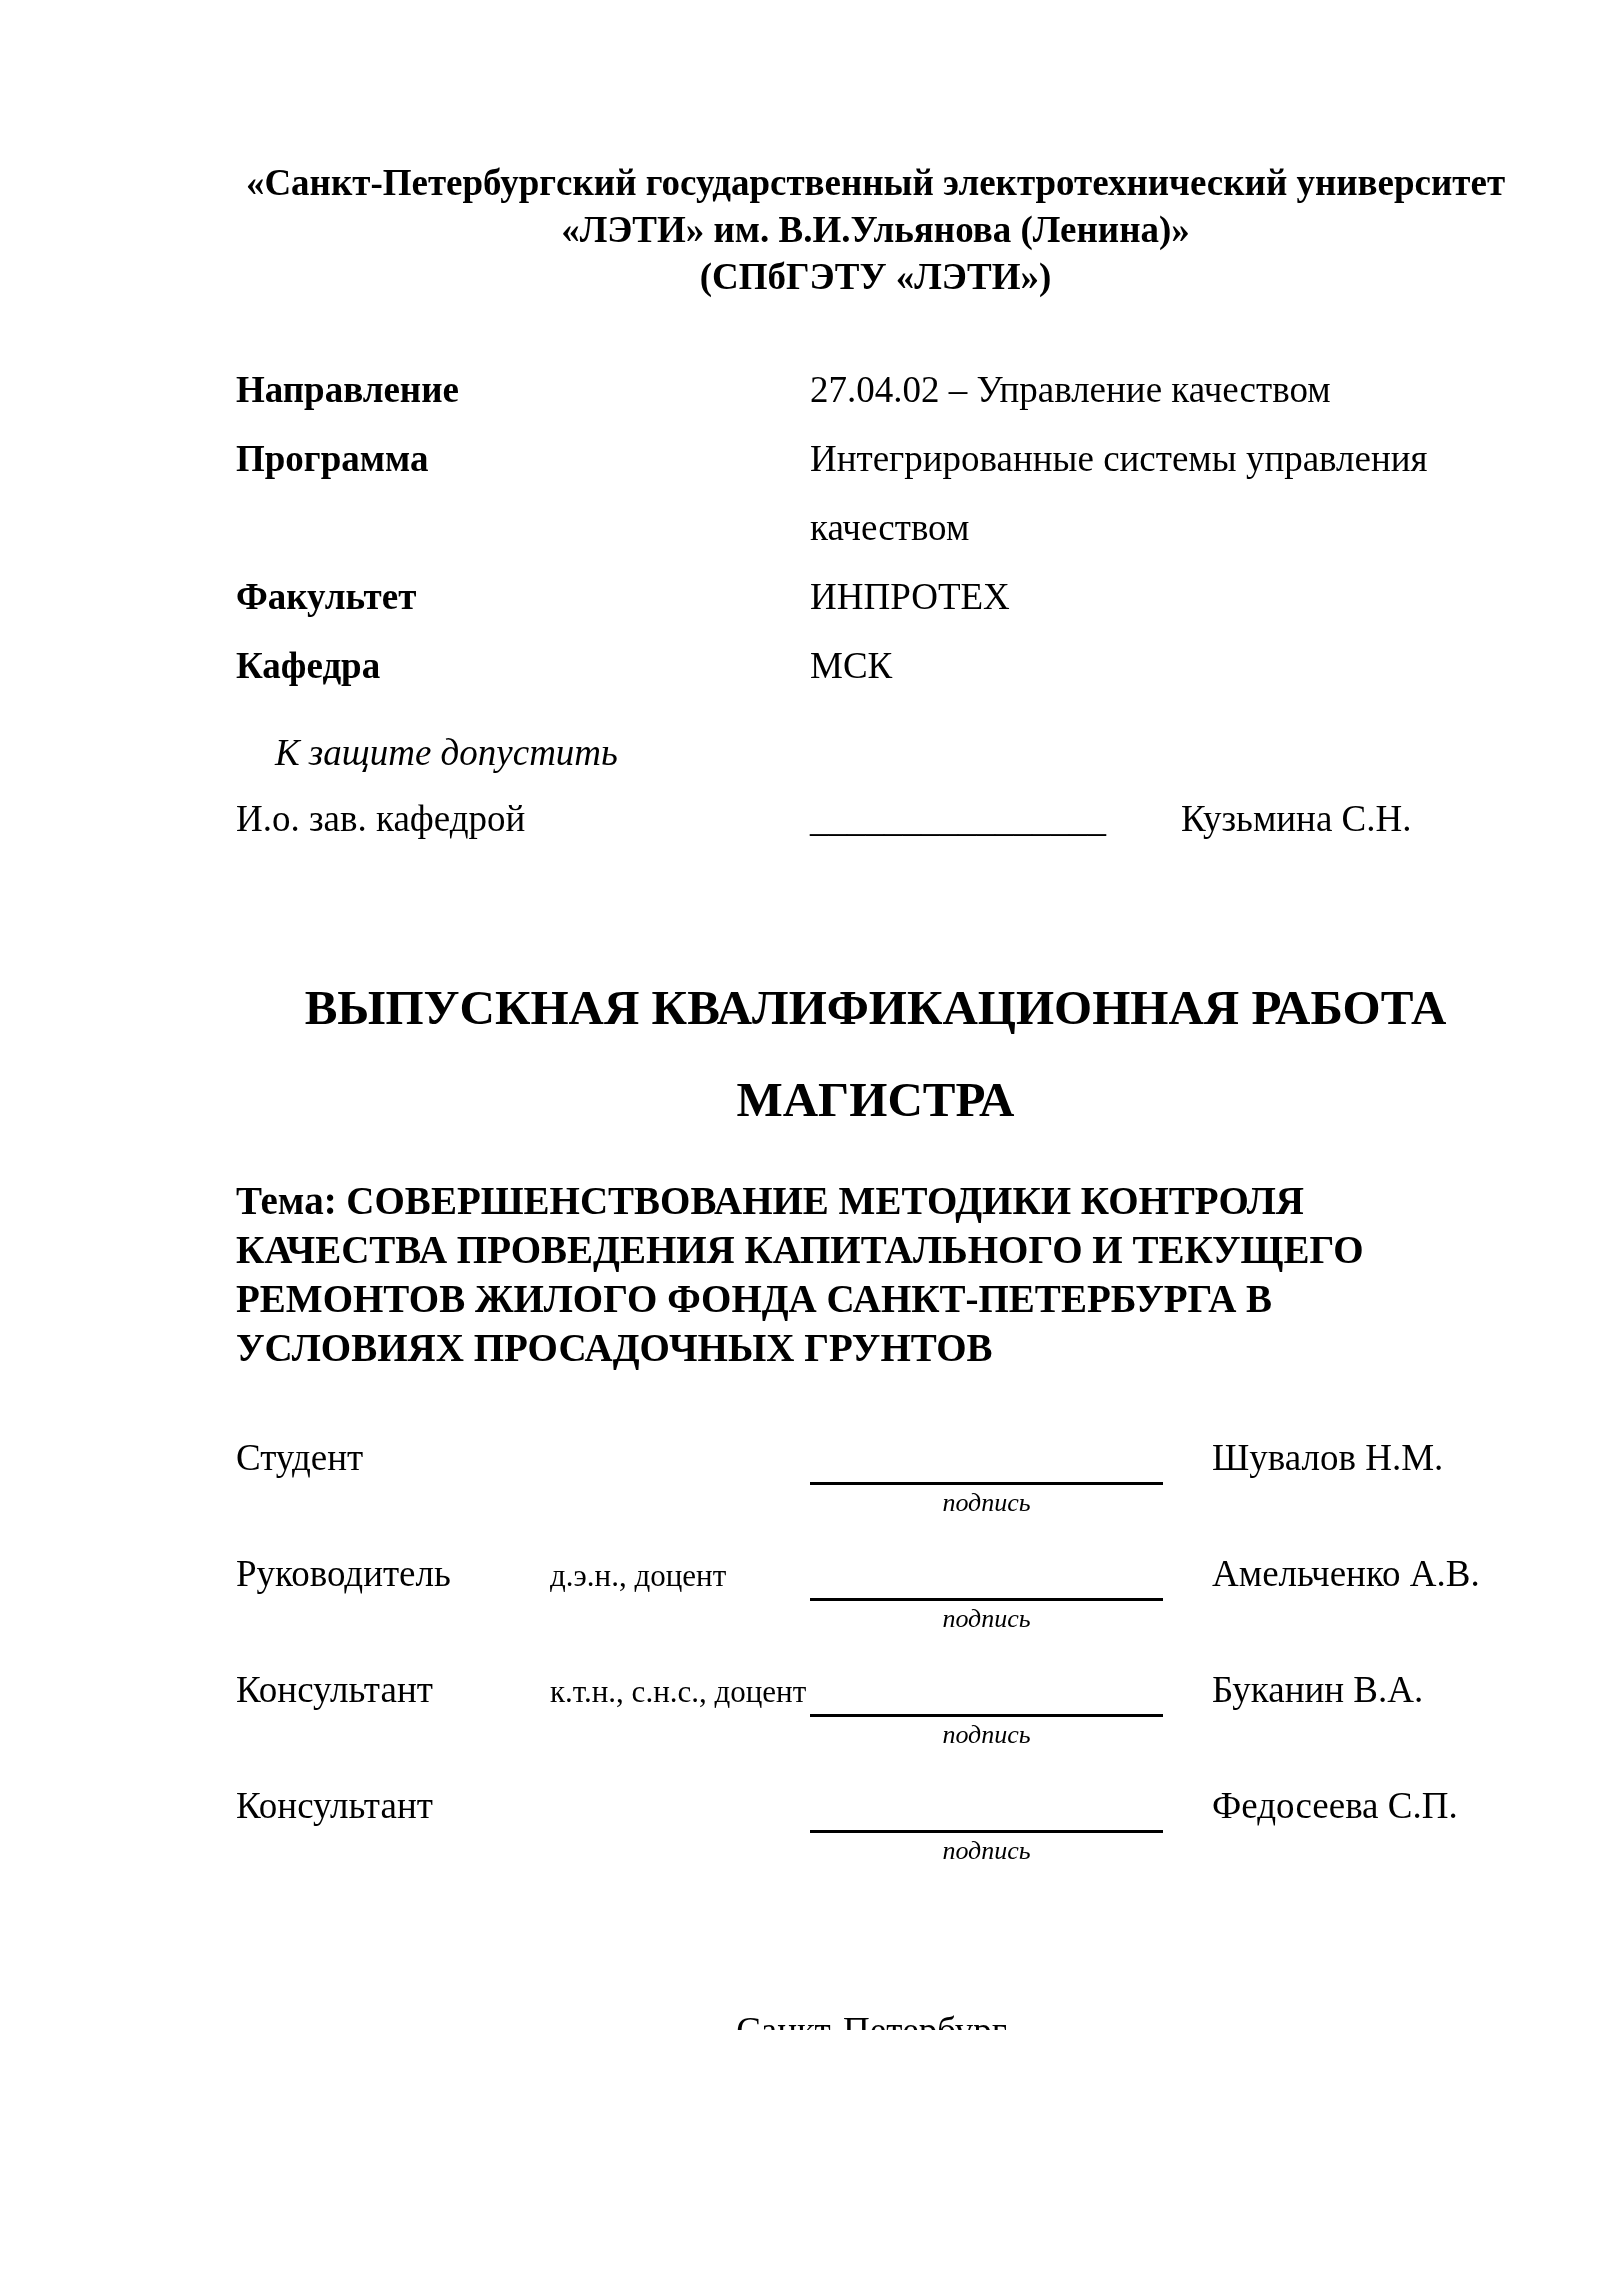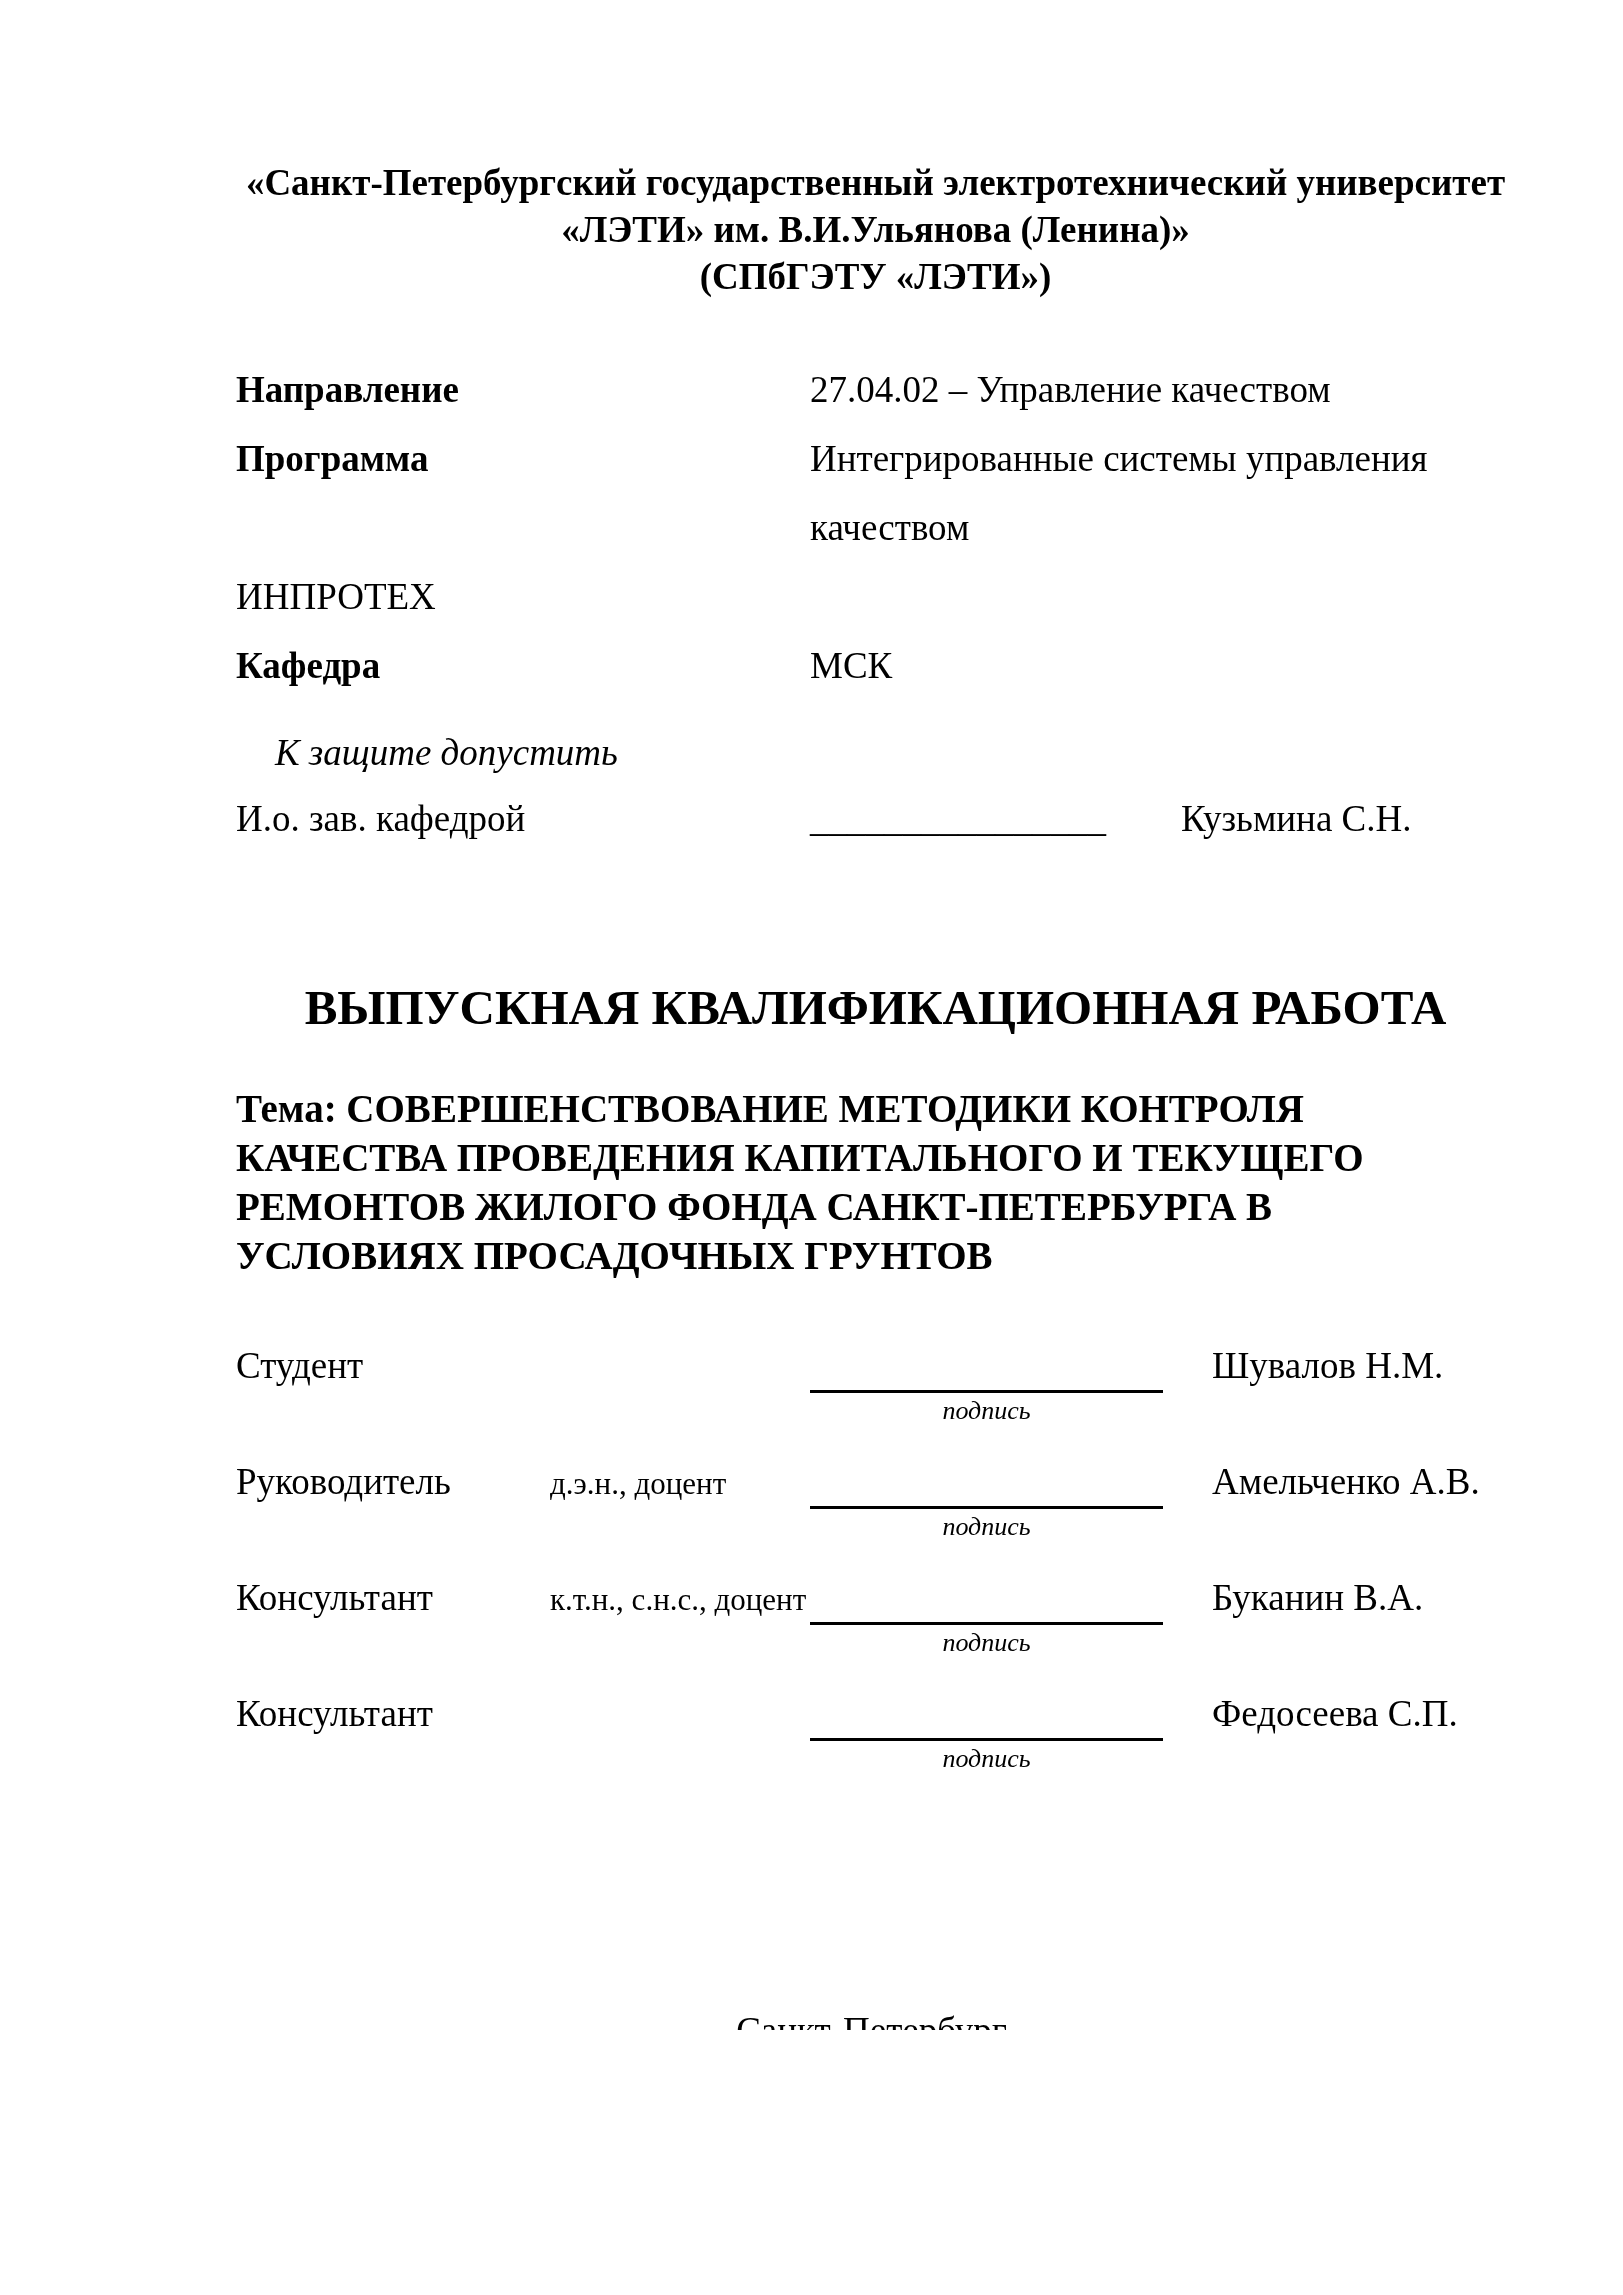--- a/index.html
+++ b/index.html
@@ -128,38 +128,40 @@
     <div class="fields">
       <div class="field-row">
         <div class="field-label">Направление</div>
         <div class="field-value">27.04.02 – Управление качеством</div>
       </div>
       <div class="field-row">
         <div class="field-label">Программа</div>
         <div class="field-value">Интегрированные системы управления качеством</div>
       </div>
       <div class="field-row">
+        <div class="field-label">Факультет</div>
         <div class="field-value">ИНПРОТЕХ</div>
       </div>
       <div class="field-row">
         <div class="field-label">Кафедра</div>
         <div class="field-value">МСК</div>
       </div>
     </div>
 
     <div class="admit-heading">К защите допустить</div>
 
     <div class="admit-row">
       <div class="admit-role">И.о. зав. кафедрой</div>
       <div class="admit-line">________________</div>
       <div class="admit-name">Кузьмина С.Н.</div>
     </div>
 
     <div class="work-title">
       <div>ВЫПУСКНАЯ КВАЛИФИКАЦИОННАЯ РАБОТА</div>
+      <div>МАГИСТРА</div>
     </div>
 
     <div class="theme">
       <div>Тема: СОВЕРШЕНСТВОВАНИЕ МЕТОДИКИ КОНТРОЛЯ</div>
       <div>КАЧЕСТВА ПРОВЕДЕНИЯ КАПИТАЛЬНОГО И ТЕКУЩЕГО</div>
       <div>РЕМОНТОВ ЖИЛОГО ФОНДА САНКТ-ПЕТЕРБУРГА В</div>
       <div>УСЛОВИЯХ ПРОСАДОЧНЫХ ГРУНТОВ</div>
     </div>
 
     <div class="signatures">

